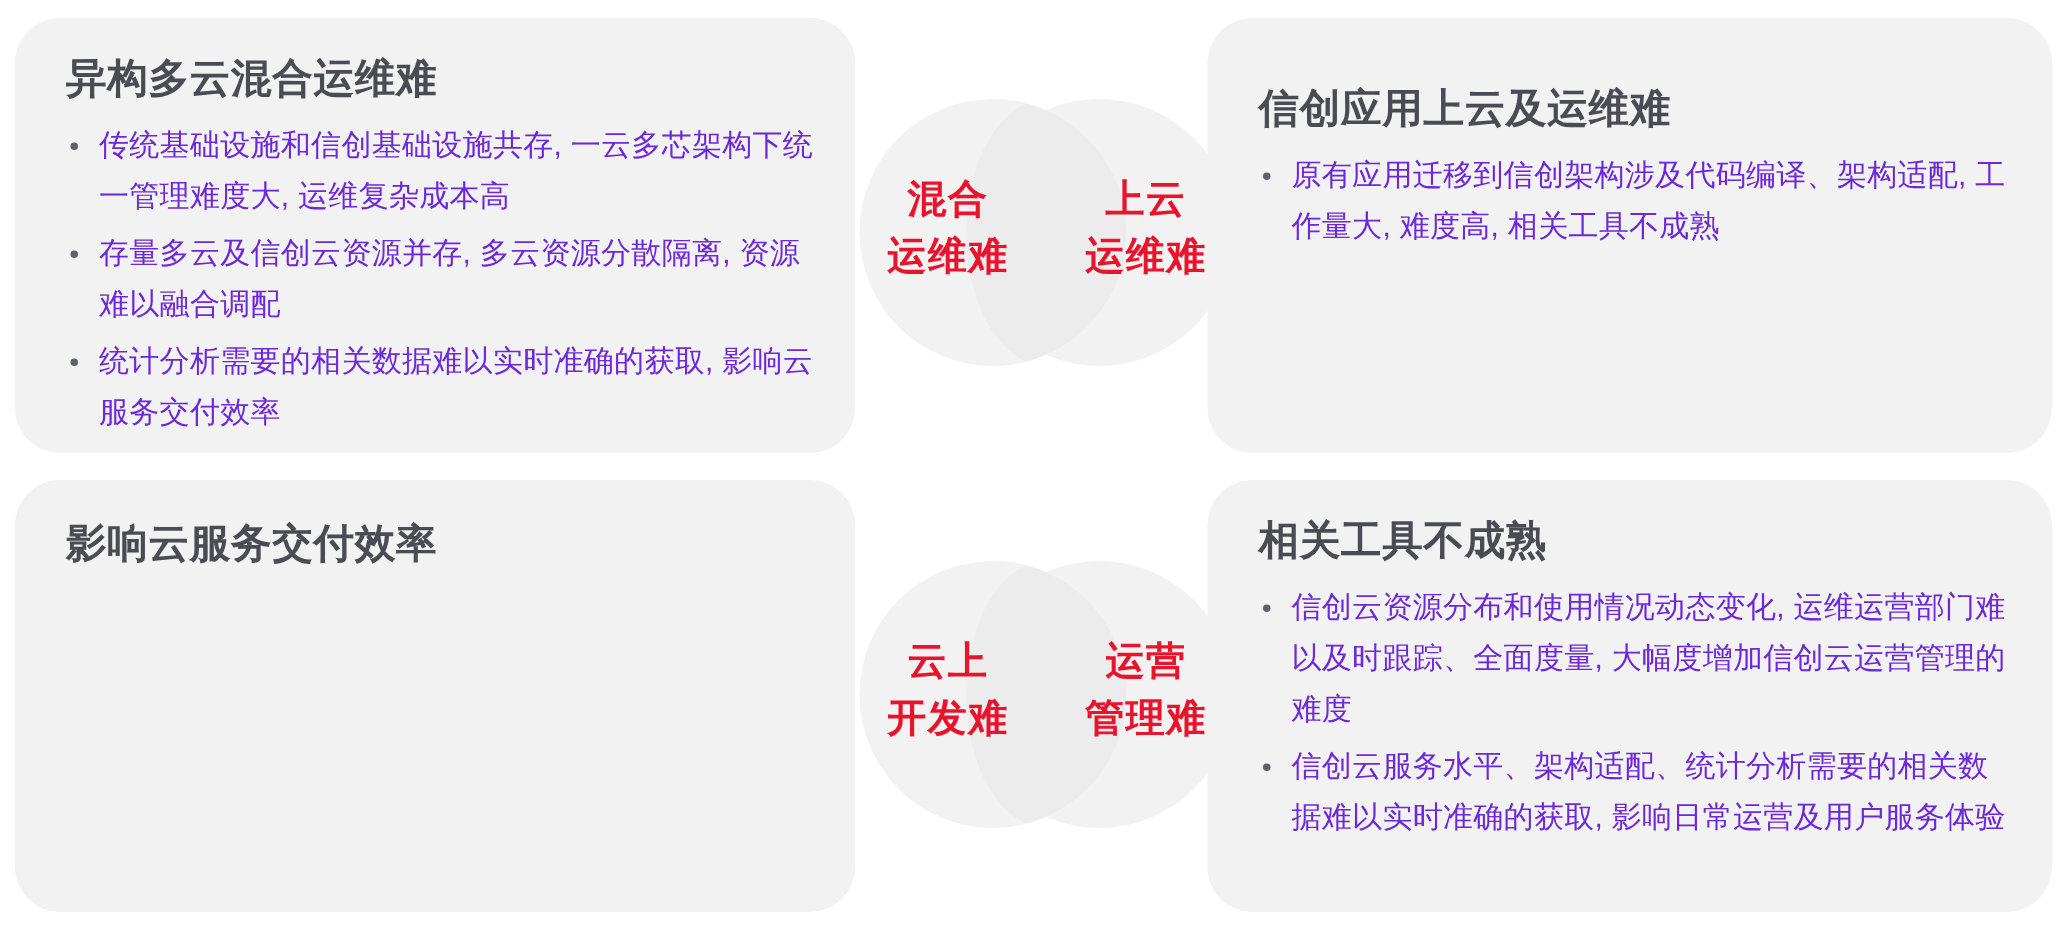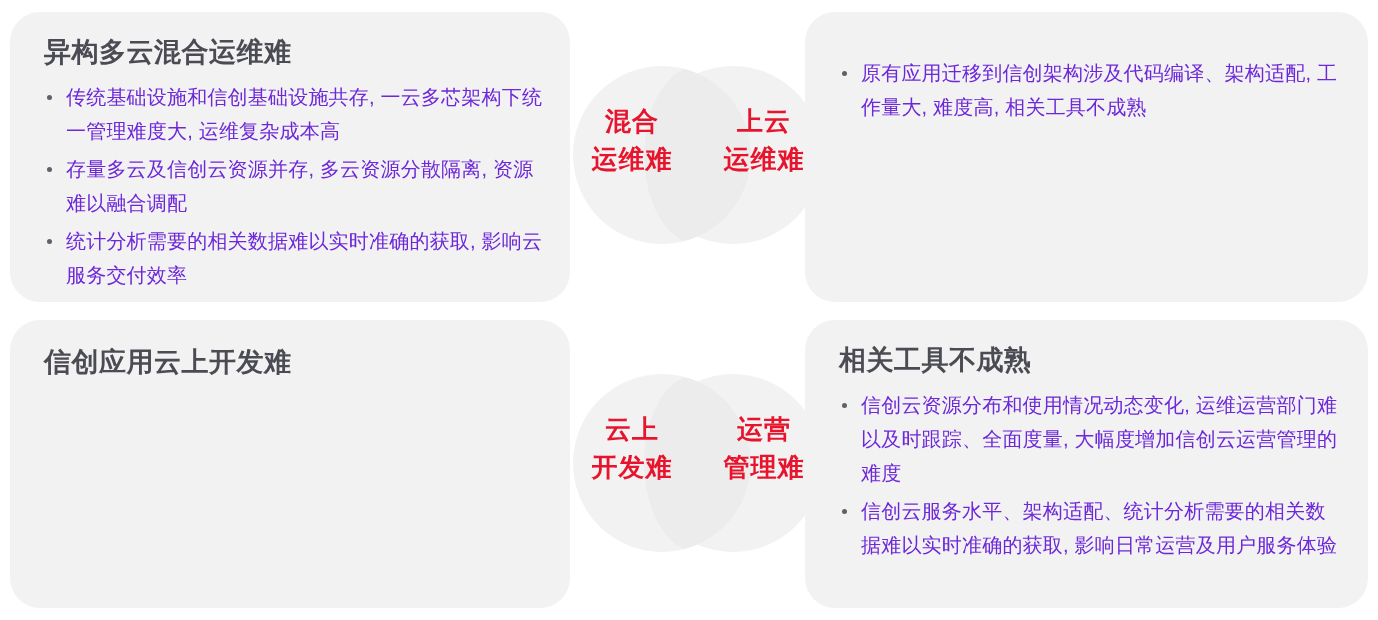--- a/index.html
+++ b/index.html
@@ -86,21 +86,21 @@
     width: 107px;
     height: 178px;
     border-radius: 50%;
     background: #ececec;
     -webkit-mask-image: radial-gradient(circle 89px at 18px 89px, #000 99.5%, transparent 100%);
     mask-image: radial-gradient(circle 89px at 18px 89px, #000 99.5%, transparent 100%);
   }
 
   .venn-label {
     position: absolute;
-    top: 36px;
+    top: 47px;
     width: 130px;
     text-align: center;
     font-size: 26px;
     font-weight: bold;
     line-height: 38px;
     color: #e8142d;
     letter-spacing: 1px;
     white-space: pre-line;
   }
   .venn-label-left  { left: -6px; }
@@ -121,30 +121,31 @@
       <span>存量多云及信创云资源并存, 多云资源分散隔离, 资源难以融合调配</span>
     </li>
     <li class="bullet">
       <span class="dot"></span>
       <span>统计分析需要的相关数据难以实时准确的获取, 影响云服务交付效率</span>
     </li>
   </ul>
 </div>
 
 <div class="card card-tr">
+  <div class="card-title">信创应用上云及运维难</div>
   <ul class="bullets">
     <li class="bullet">
       <span class="dot"></span>
       <span>原有应用迁移到信创架构涉及代码编译、架构适配, 工作量大, 难度高, 相关工具不成熟</span>
     </li>
   </ul>
 </div>
 
 <div class="card card-bl">
-  <div class="card-title">信创应用云上开发难</div>
+  <div class="card-title">影响云服务交付效率</div>
 </div>
 
 <div class="card card-br">
   <div class="card-title">相关工具不成熟</div>
   <ul class="bullets">
     <li class="bullet">
       <span class="dot"></span>
       <span>信创云资源分布和使用情况动态变化, 运维运营部门难以及时跟踪、全面度量, 大幅度增加信创云运营管理的难度</span>
     </li>
     <li class="bullet">

